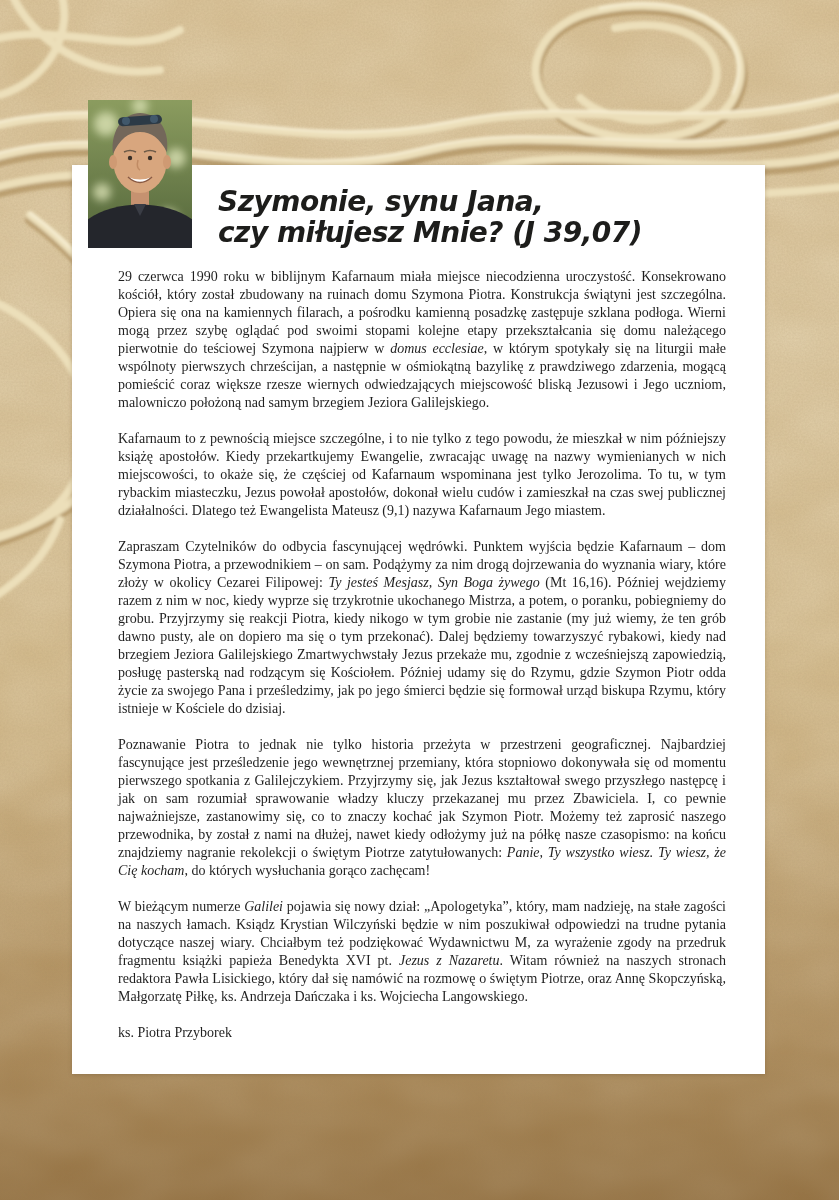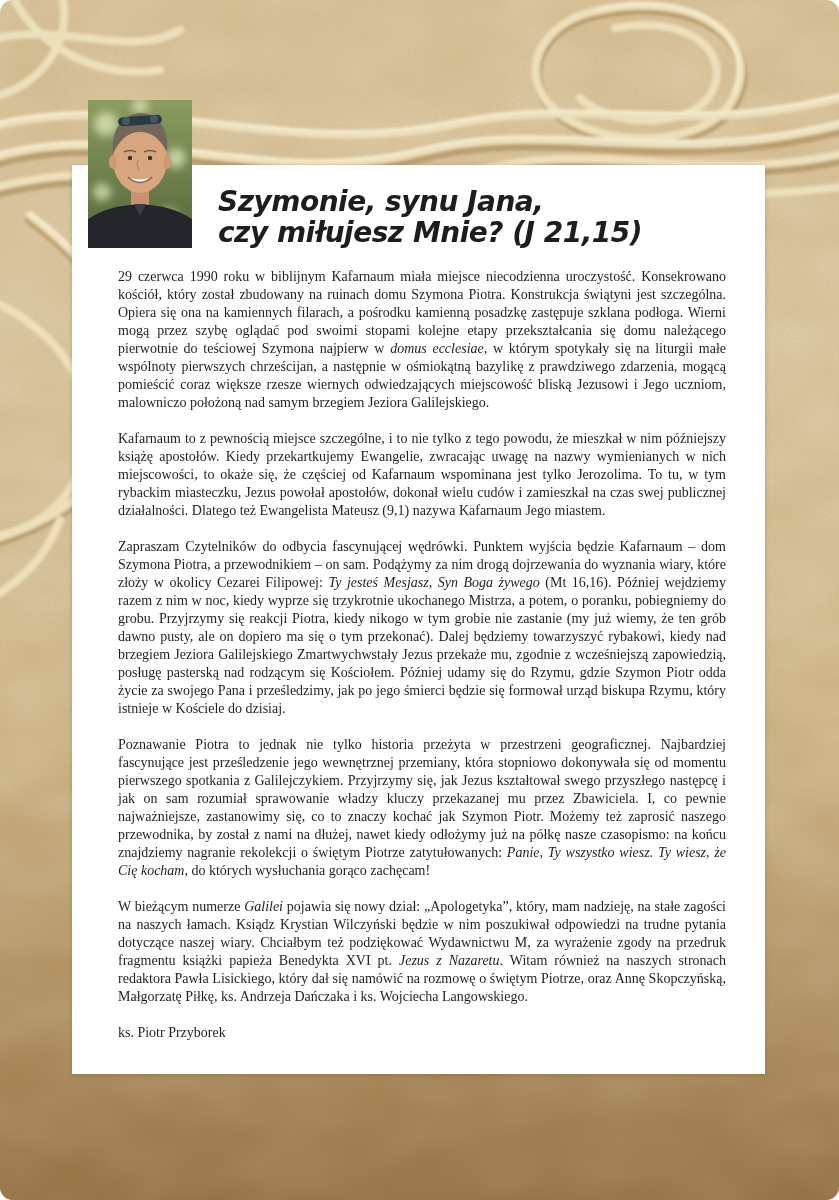--- a/index.html
+++ b/index.html
@@ -2,21 +2,20 @@
 <html lang="pl"><head>
 <meta charset="utf-8">
 <style>
   html,body{margin:0;padding:0;}
   .page{
     position:relative;
     width:839px;height:1200px;
     overflow:hidden;
     background:linear-gradient(180deg,#d5bc8f 0%,#d8c298 30%,#cfb585 55%,#bfa06e 78%,#a8834f 100%);
     font-family:"Liberation Serif",serif;
-    border-radius:13px;
   }
   .bg-svg{position:absolute;left:0;top:0;width:839px;height:1200px;display:block;}
   .card{
     position:absolute;left:72px;top:165px;width:693px;height:909px;
     background:#ffffff;
     box-shadow:0 1px 4px rgba(80,60,30,0.25);
   }
   .photo{
     position:absolute;left:88px;top:100px;width:104px;height:148px;
     display:block;
@@ -141,25 +140,25 @@
       <path d="M 36 52 Q 42 49 48 52" stroke="#6d5b48" stroke-width="1.6" fill="none"></path>
       <path d="M 56 52 Q 62 49 68 52" stroke="#6d5b48" stroke-width="1.6" fill="none"></path>
       <path d="M 50 60 Q 48 68 52 70" stroke="#c08b64" stroke-width="1.5" fill="none"></path>
       <path d="M 40 77 Q 52 88 64 77 Q 52 82 40 77 Z" fill="#ffffff"></path>
       <path d="M 40 77 Q 52 88 64 77" stroke="#8a5a42" stroke-width="1.5" fill="none"></path>
     </g>
   </svg>
 
   <div class="title">
     <div>Szymonie, synu Jana,</div>
-    <div>czy miłujesz Mnie? (J 21,15)</div>
+    <div>czy miłujesz Mnie? (J 39,07)</div>
   </div>
 
   <div class="body-text">
     <p><span>29 czerwca 1990 roku w biblijnym Kafarnaum miała miejsce niecodzienna uroczystość. Konsekrowano kościół, który został zbudowany na ruinach domu Szymona Piotra. Konstrukcja świątyni jest szczególna. Opiera się ona na kamiennych filarach, a pośrodku kamienną posadzkę zastępuje szklana podłoga. Wierni mogą przez szybę oglądać pod swoimi stopami kolejne etapy przekształcania się domu należącego pierwotnie do teściowej Szymona najpierw w </span><span class="it">domus ecclesiae</span><span>, w którym spotykały się na liturgii małe wspólnoty pierwszych chrześcijan, a następnie w ośmiokątną bazylikę z prawdziwego zdarzenia, mogącą pomieścić coraz większe rzesze wiernych odwiedzających miejscowość bliską Jezusowi i Jego uczniom, malowniczo położoną nad samym brzegiem Jeziora Galilejskiego.</span></p>
     <p><span>Kafarnaum to z pewnością miejsce szczególne, i to nie tylko z tego powodu, że mieszkał w nim późniejszy książę apostołów. Kiedy przekartkujemy Ewangelie, zwracając uwagę na nazwy wymienianych w nich miejscowości, to okaże się, że częściej od Kafarnaum wspominana jest tylko Jerozolima. To tu, w tym rybackim miasteczku, Jezus powołał apostołów, dokonał wielu cudów i zamieszkał na czas swej publicznej działalności. Dlatego też Ewangelista Mateusz (9,1) nazywa Kafarnaum Jego miastem.</span></p>
     <p><span>Zapraszam Czytelników do odbycia fascynującej wędrówki. Punktem wyjścia będzie Kafarnaum – dom Szymona Piotra, a przewodnikiem – on sam. Podążymy za nim drogą dojrzewania do wyznania wiary, które złoży w okolicy Cezarei Filipowej: </span><span class="it">Ty jesteś Mesjasz, Syn Boga żywego</span><span> (Mt 16,16). Później wejdziemy razem z nim w noc, kiedy wyprze się trzykrotnie ukochanego Mistrza, a potem, o poranku, pobiegniemy do grobu. Przyjrzymy się reakcji Piotra, kiedy nikogo w tym grobie nie zastanie (my już wiemy, że ten grób dawno pusty, ale on dopiero ma się o tym przekonać). Dalej będziemy towarzyszyć rybakowi, kiedy nad brzegiem Jeziora Galilejskiego Zmartwychwstały Jezus przekaże mu, zgodnie z wcześniejszą zapowiedzią, posługę pasterską nad rodzącym się Kościołem. Później udamy się do Rzymu, gdzie Szymon Piotr odda życie za swojego Pana i prześledzimy, jak po jego śmierci będzie się formował urząd biskupa Rzymu, który istnieje w Kościele do dzisiaj.</span></p>
     <p><span>Poznawanie Piotra to jednak nie tylko historia przeżyta w przestrzeni geograficznej. Najbardziej fascynujące jest prześledzenie jego wewnętrznej przemiany, która stopniowo dokonywała się od momentu pierwszego spotkania z Galilejczykiem. Przyjrzymy się, jak Jezus kształtował swego przyszłego następcę i jak on sam rozumiał sprawowanie władzy kluczy przekazanej mu przez Zbawiciela. I, co pewnie najważniejsze, zastanowimy się, co to znaczy kochać jak Szymon Piotr. Możemy też zaprosić naszego przewodnika, by został z nami na dłużej, nawet kiedy odłożymy już na półkę nasze czasopismo: na końcu znajdziemy nagranie rekolekcji o świętym Piotrze zatytułowanych: </span><span class="it">Panie, Ty wszystko wiesz. Ty wiesz, że Cię kocham</span><span>, do których wysłuchania gorąco zachęcam!</span></p>
     <p><span>W bieżącym numerze </span><span class="it">Galilei</span><span> pojawia się nowy dział: „Apologetyka”, który, mam nadzieję, na stałe zagości na naszych łamach. Ksiądz Krystian Wilczyński będzie w nim poszukiwał odpowiedzi na trudne pytania dotyczące naszej wiary. Chciałbym też podziękować Wydawnictwu M, za wyrażenie zgody na przedruk fragmentu książki papieża Benedykta XVI pt. </span><span class="it">Jezus z Nazaretu</span><span>. Witam również na naszych stronach redaktora Pawła Lisickiego, który dał się namówić na rozmowę o świętym Piotrze, oraz Annę Skopczyńską, Małgorzatę Piłkę, ks. Andrzeja Dańczaka i ks. Wojciecha Langowskiego.</span></p>
-    <p class="signature">ks. Piotr Przyborek</p>
+    <p class="signature">ks. Piotra Przyborek</p>
   </div>
 
 </div>
 
 </body></html>

